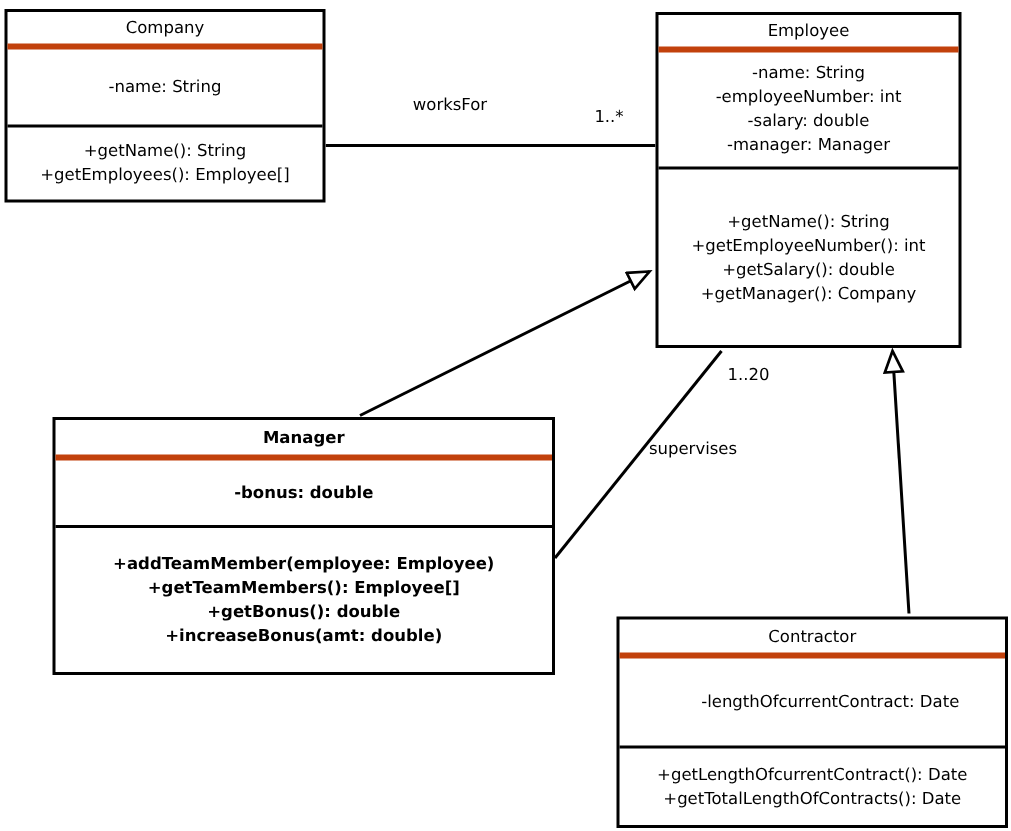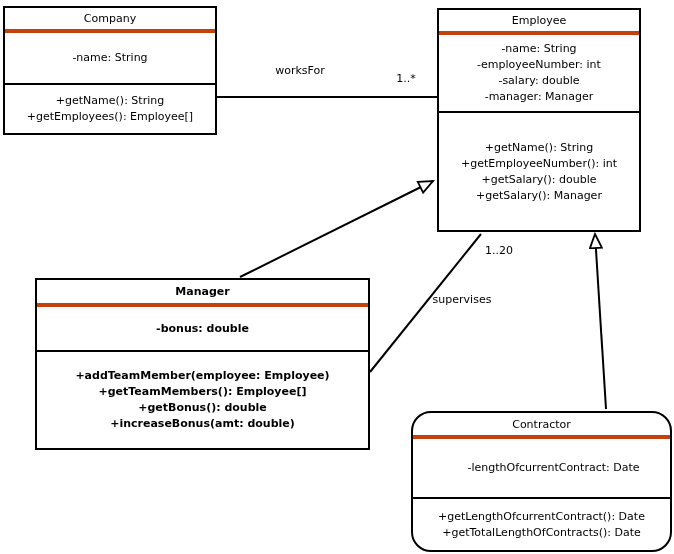--- a/index.html
+++ b/index.html
@@ -102,38 +102,38 @@
     <div class="compartment attrs" style="height:78px;">
       <div class="member">-name: String</div>
       <div class="member">-employeeNumber: int</div>
       <div class="member">-salary: double</div>
       <div class="member">-manager: Manager</div>
     </div>
     <div class="compartment methods">
       <div class="member">+getName(): String</div>
       <div class="member">+getEmployeeNumber(): int</div>
       <div class="member">+getSalary(): double</div>
-      <div class="member">+getSalary(): Manager</div>
+      <div class="member">+getManager(): Company</div>
     </div>
   </div>
 
   <div class="class-box" style="left:35px; top:278px; width:335px; height:172px;font-weight:bold;">
     <div class="class-title" style="height:27px;">Manager</div>
     <div class="compartment attrs" style="height:45px;">
       <div class="member">-bonus: double</div>
     </div>
     <div class="compartment methods">
       <div class="member">+addTeamMember(employee: Employee)</div>
       <div class="member">+getTeamMembers(): Employee[]</div>
       <div class="member">+getBonus(): double</div>
       <div class="member">+increaseBonus(amt: double)</div>
     </div>
   </div>
 
-  <div class="class-box" style="left:411px; top:411px; width:261px; height:141px;border-radius:20px;">
+  <div class="class-box" style="left:411px; top:411px; width:261px; height:141px;">
     <div class="class-title" style="height:26px;">Contractor</div>
     <div class="compartment attrs" style="height:60px;padding-left:24px;">
       <div class="member">-lengthOfcurrentContract: Date</div>
     </div>
     <div class="compartment methods">
       <div class="member">+getLengthOfcurrentContract(): Date</div>
       <div class="member">+getTotalLengthOfContracts(): Date</div>
     </div>
   </div>
 

